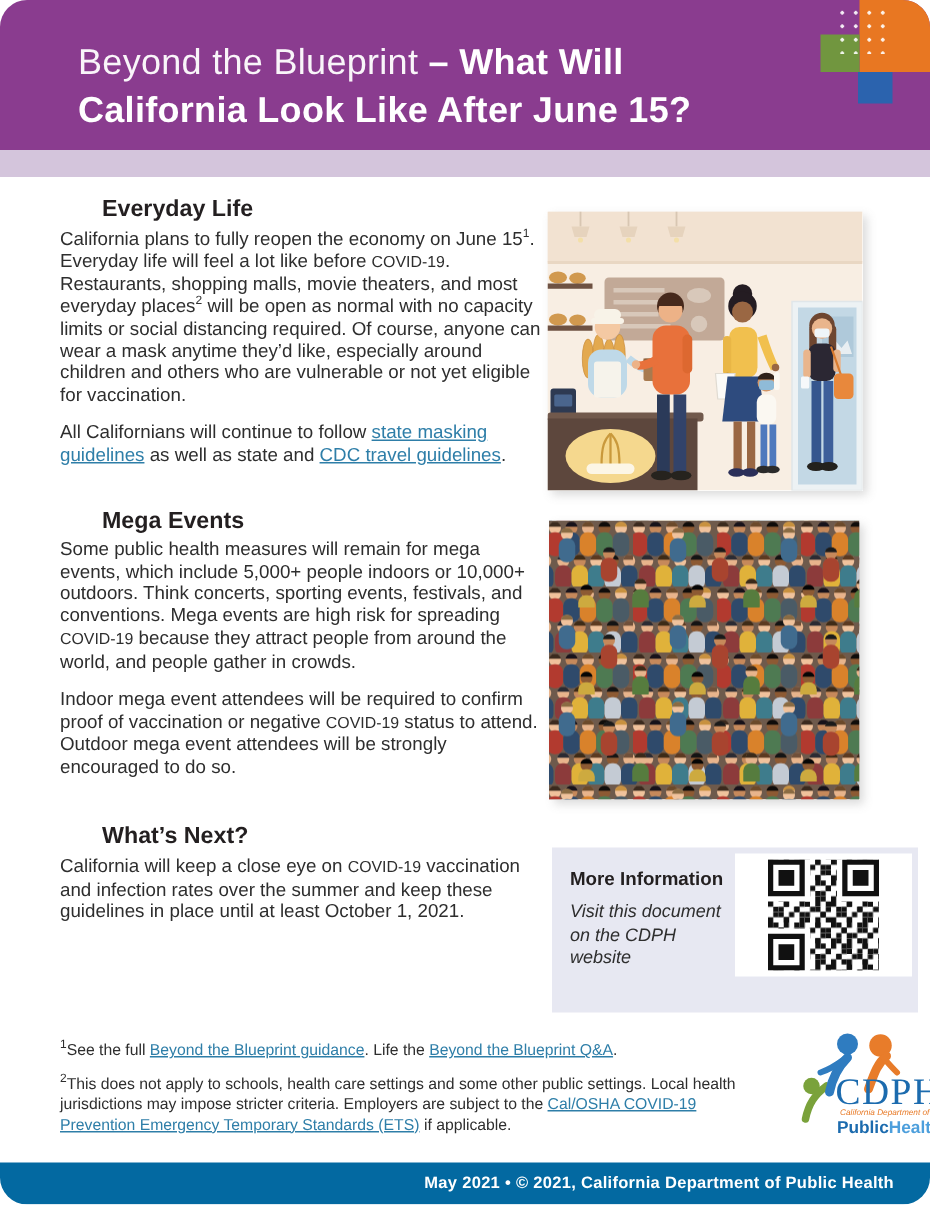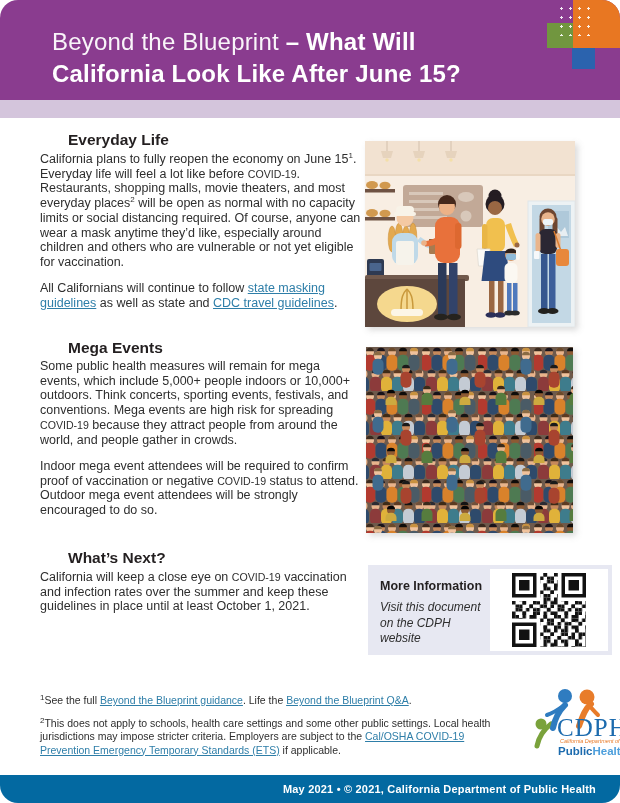--- a/index.html
+++ b/index.html
@@ -26,21 +26,21 @@
   .caps{font-size:10.6px;}
   sup{font-size:8px;line-height:0;}
   .lnk{color:#2E7EA8;text-decoration:underline;cursor:pointer;}
 
   
   .img-card{position:absolute;box-shadow:3px 3px 6px rgba(110,110,110,.25);line-height:0;}
   .img-bakery{left:365px;top:141px;width:210px;height:186px;}
   .img-crowd{left:366px;top:347px;width:207px;height:186px;}
 
   
-  .info-box{position:absolute;left:368px;top:565px;width:244px;height:90px;background:#E7E8F2;display:flex;}
+  .info-box{position:absolute;left:368px;top:565px;width:244px;height:110px;background:#E7E8F2;display:flex;}
   .info-text{flex:1;padding:14px 4px 0 12px;}
   .info-title{font-size:12.5px;font-weight:700;color:#231F20;margin-bottom:7px;}
   .info-line{font-size:12px;color:#2E2E2E;line-height:15.5px;font-style:italic;}
   .qr-panel{width:118px;height:82px;background:#fff;margin:4px 4px 4px 0;display:flex;align-items:center;justify-content:center;}
 
   
   .fnotes{position:absolute;left:40px;top:694px;width:452px;font-size:10.5px;line-height:13.5px;color:#2E2E2E;}
   .fnote{margin-bottom:9px;}
 
   

